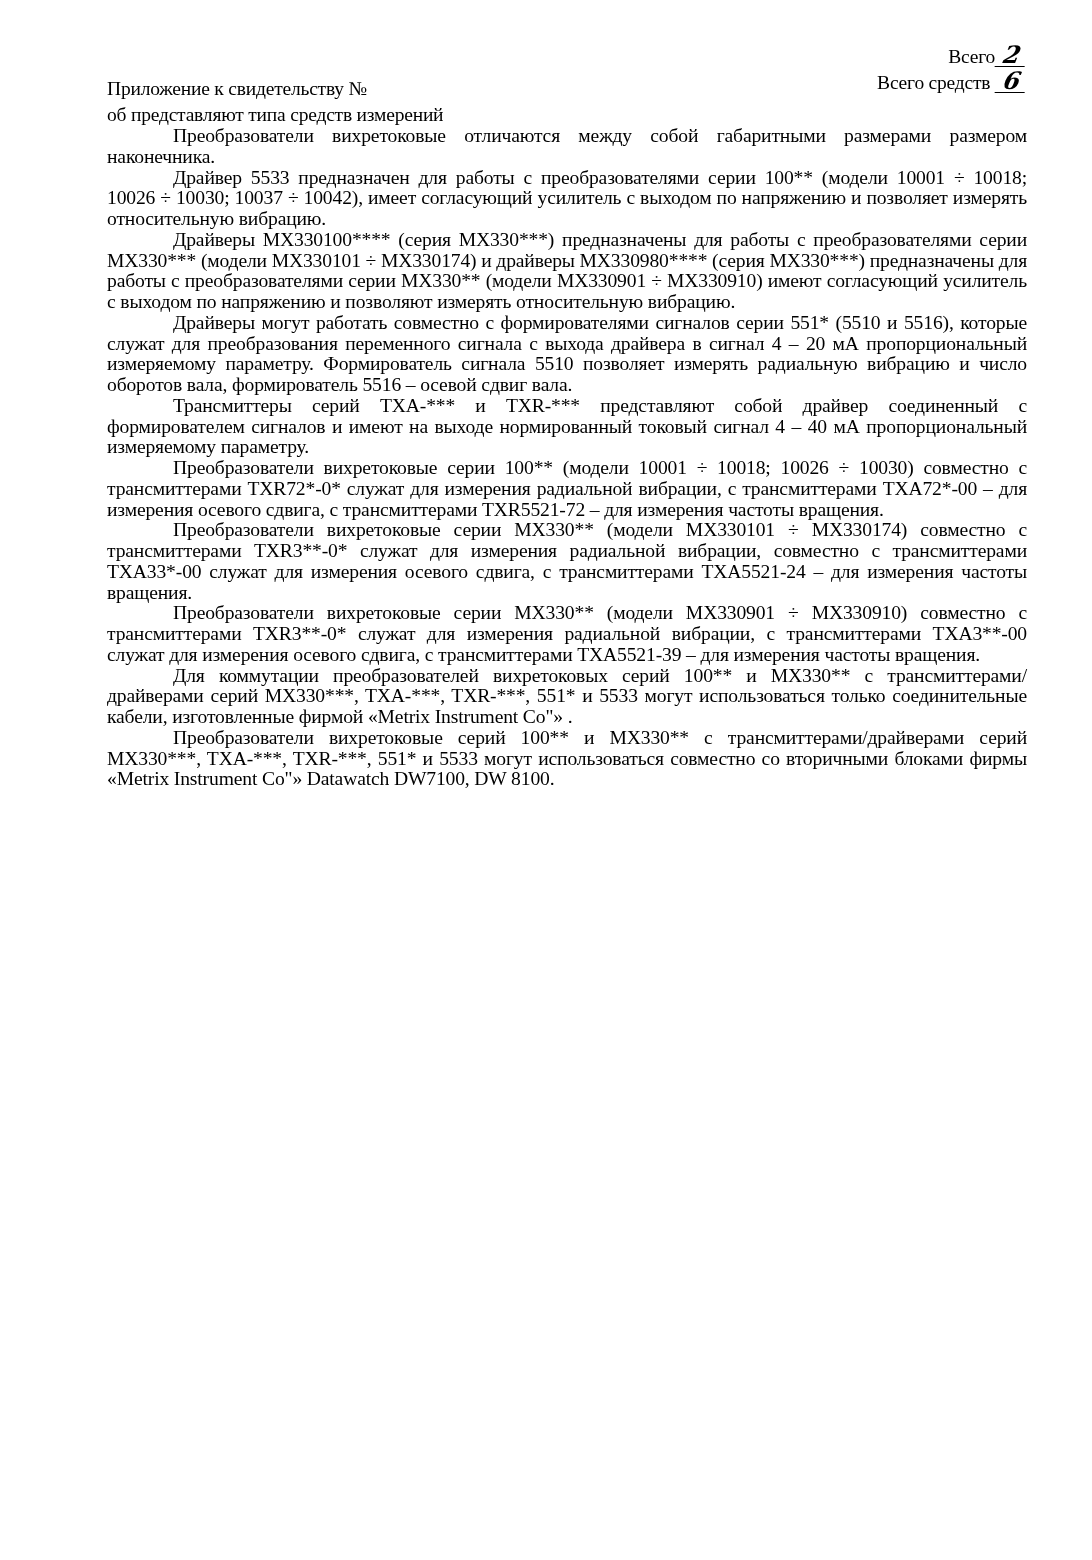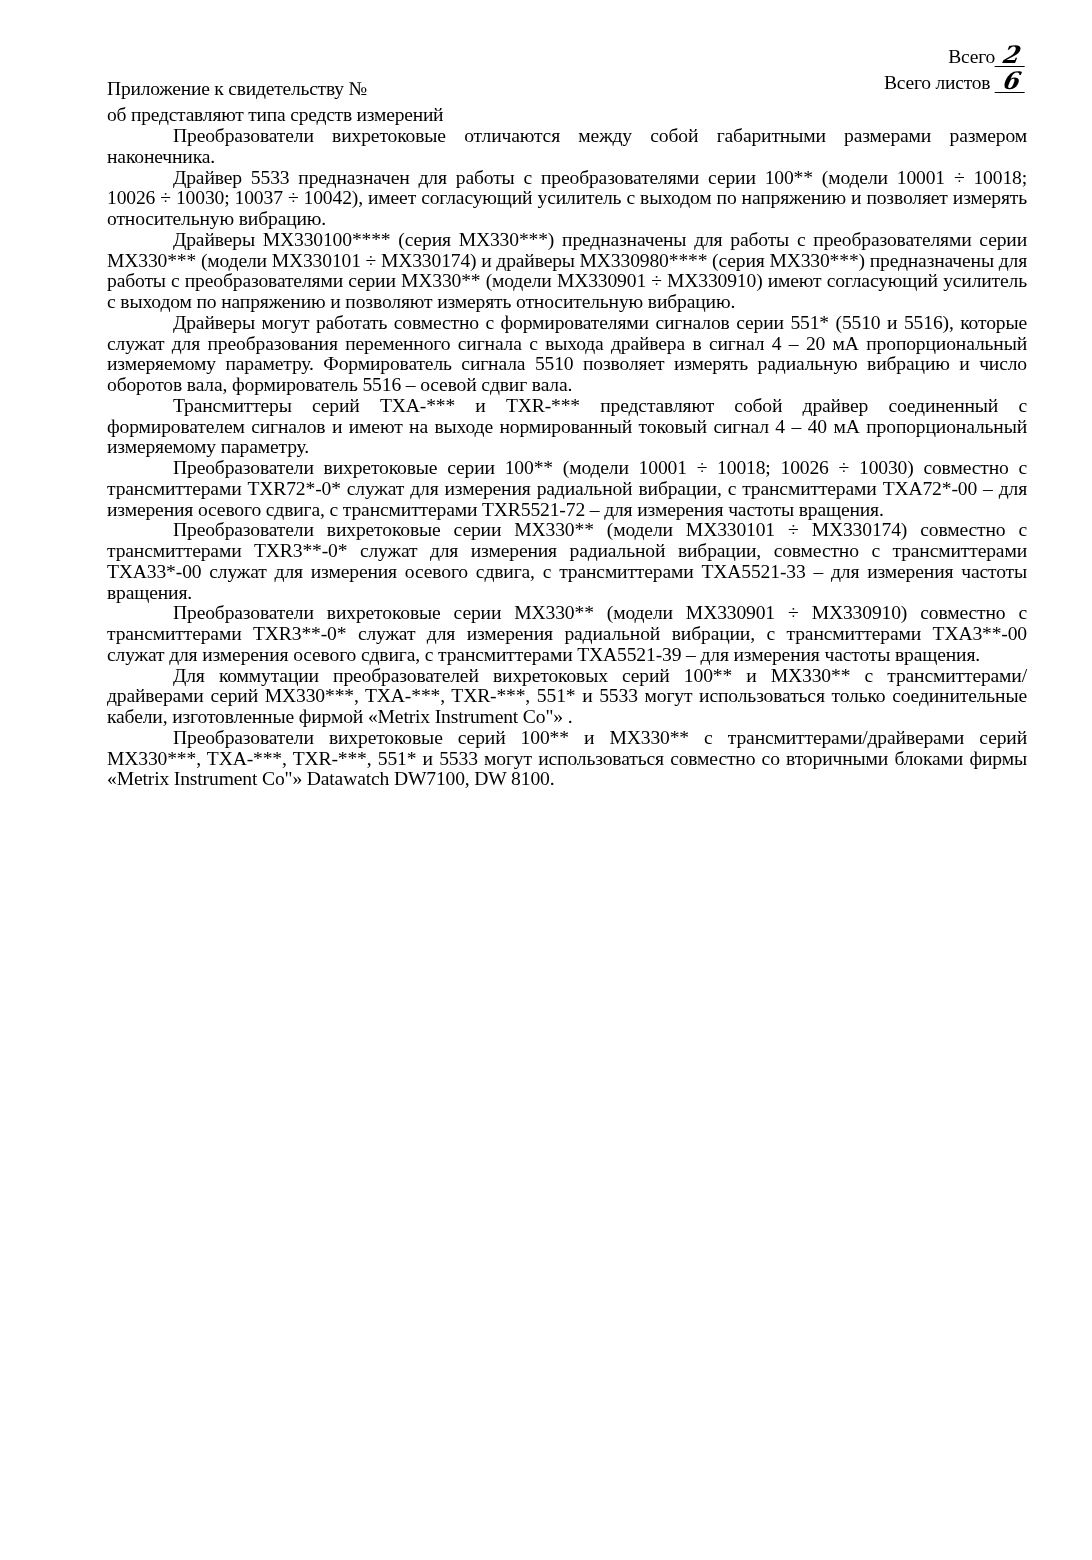--- a/index.html
+++ b/index.html
@@ -75,30 +75,30 @@
 
 <div class="page">
 
   <div class="header">
     <div class="header-left">
       <span class="hdr-line">Приложение к свидетельству №</span>
       <span class="hdr-line">об представляют типа средств измерений</span>
     </div>
     <div class="header-right">
       <span class="hdr-line"><span>Всего</span><span class="hw">2</span></span>
-      <span class="hdr-line"><span>Всего листов</span> <span class="hw">6</span></span>
+      <span class="hdr-line"><span>Всего средств</span> <span class="hw">6</span></span>
     </div>
   </div>
 
   <div class="body-text">
     <p>Преобразователи вихретоковые  отличаются между собой габаритными размерами размером наконечника.</p>
     <p>Драйвер 5533 предназначен для работы с преобразователями серии 100** (модели 10001 ÷ 10018; 10026 ÷ 10030; 10037 ÷ 10042), имеет согласующий усилитель с выходом по напряжению и позволяет измерять относительную вибрацию.</p>
     <p>Драйверы MX330100**** (серия MX330***) предназначены для работы с преобразователями серии MX330*** (модели MX330101 ÷ MX330174) и драйверы MX330980**** (серия MX330***) предназначены для работы с преобразователями серии MX330** (модели MX330901 ÷ MX330910)  имеют согласующий усилитель с выходом по напряжению и позволяют измерять относительную вибрацию.</p>
     <p>Драйверы могут работать совместно с формирователями сигналов серии 551* (5510 и 5516), которые служат для преобразования переменного сигнала с выхода драйвера в сигнал 4 – 20 мА пропорциональный измеряемому параметру.  Формирователь сигнала 5510 позволяет измерять радиальную вибрацию и число оборотов вала, формирователь 5516 – осевой сдвиг вала.</p>
     <p>Трансмиттеры серий TXA-*** и  TXR-***  представляют собой драйвер соединенный с формирователем сигналов и  имеют на выходе нормированный токовый сигнал 4 – 40 мА пропорциональный измеряемому параметру.</p>
     <p>Преобразователи вихретоковые серии 100** (модели 10001 ÷ 10018; 10026 ÷ 10030) совместно с трансмиттерами TXR72*-0* служат для измерения радиальной вибрации, с трансмиттерами TXA72*-00 – для измерения осевого сдвига, с трансмиттерами TXR5521-72 – для измерения частоты вращения.</p>
-    <p>Преобразователи вихретоковые серии MX330** (модели MX330101 ÷ MX330174) совместно с трансмиттерами TXR3**-0* служат для измерения радиальной вибрации, совместно с трансмиттерами TXA33*-00 служат для измерения осевого сдвига, с трансмиттерами TXA5521-33 – для измерения частоты вращения.</p>
+    <p>Преобразователи вихретоковые серии MX330** (модели MX330101 ÷ MX330174) совместно с трансмиттерами TXR3**-0* служат для измерения радиальной вибрации, совместно с трансмиттерами TXA33*-00 служат для измерения осевого сдвига, с трансмиттерами TXA5521-24 – для измерения частоты вращения.</p>
     <p>Преобразователи вихретоковые серии MX330** (модели MX330901 ÷ MX330910) совместно с трансмиттерами TXR3**-0* служат для измерения радиальной вибрации, с трансмиттерами TXA3**-00 служат для измерения осевого сдвига, с трансмиттерами TXA5521-39 – для измерения частоты вращения.</p>
     <p>Для коммутации преобразователей вихретоковых серий 100** и MX330** с трансмиттерами/драйверами серий MX330***, TXA-***,  TXR-***, 551* и 5533 могут использоваться только соединительные кабели, изготовленные фирмой «Metrix Instrument Co"» .</p>
     <p>Преобразователи вихретоковые серий 100** и MX330** с трансмиттерами/драйверами серий MX330***, TXA-***,  TXR-***, 551* и 5533 могут использоваться совместно со вторичными блоками фирмы «Metrix Instrument Co"»  Datawatch DW7100, DW 8100.</p>
   </div>
 
 </div>
 
 </body></html>

